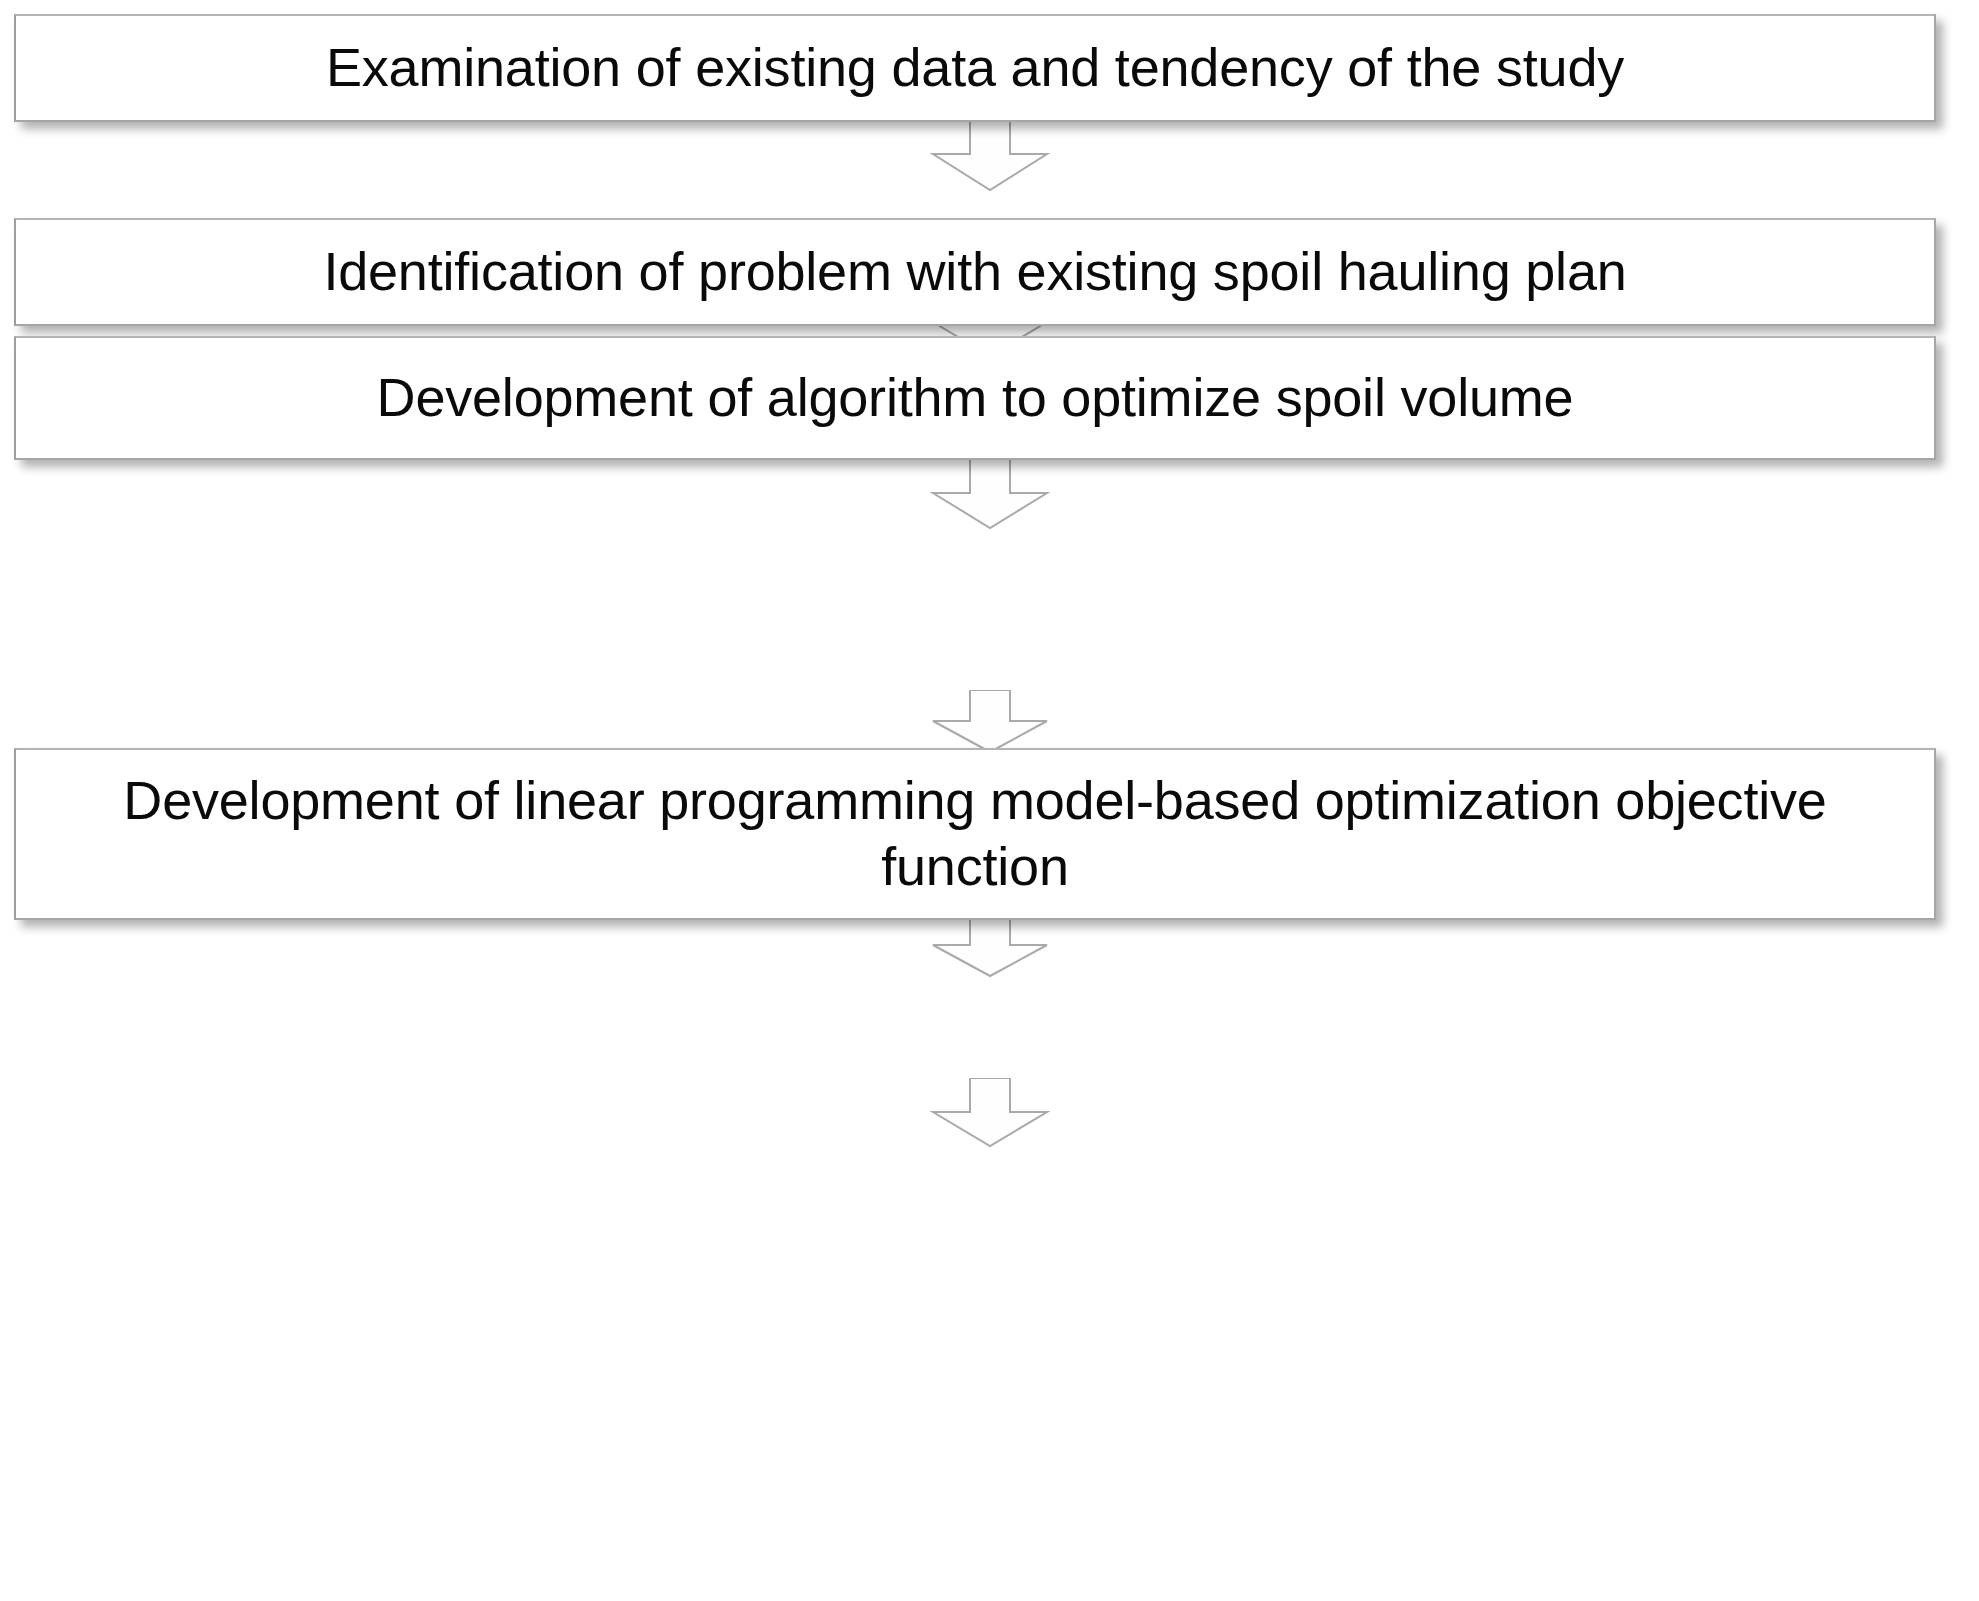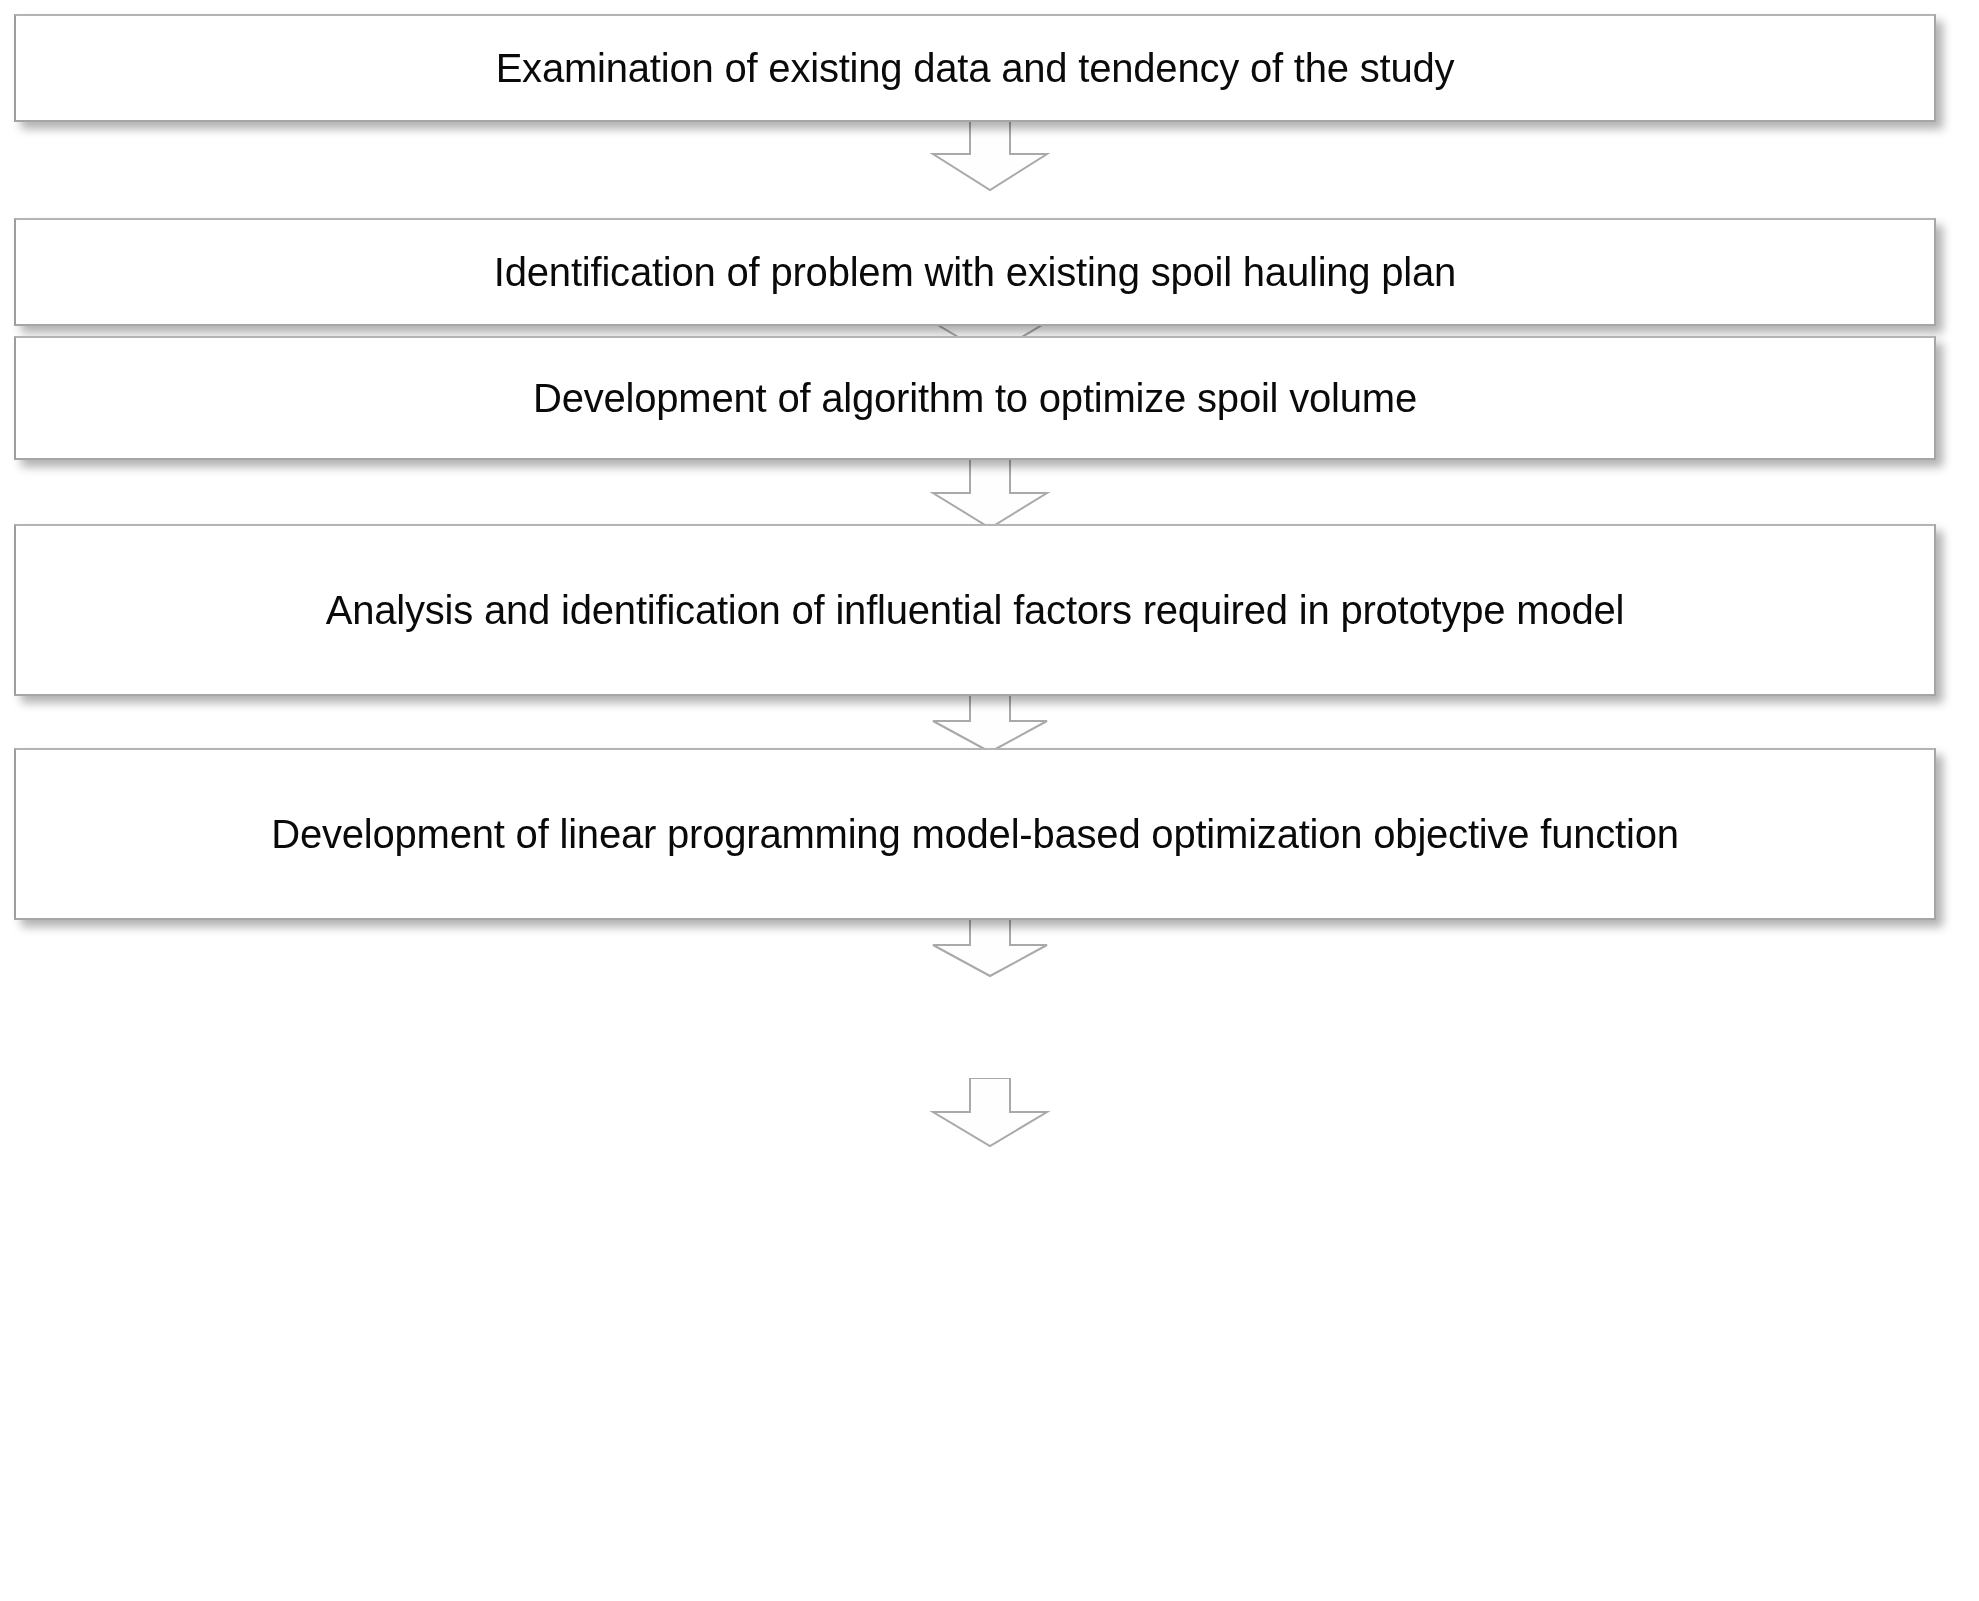--- a/index.html
+++ b/index.html
@@ -34,21 +34,21 @@
     display: flex;
     align-items: center;
     justify-content: center;
     z-index: 2;
   }
   .node .label {
     display: block;
     width: 100%;
     text-align: center;
     font-family: "Liberation Sans", sans-serif;
-    font-size: 40px;
+    font-size: 54px;
     line-height: 1.22;
     color: #0a0a0a;
     letter-spacing: -0.2px;
     padding: 0 26px;
     box-sizing: border-box;
     white-space: pre-line;
   }
 
   .node.n1 { top: 14px;   height: 108px; }
   .node.n2 { top: 190px;  height: 108px; margin-top: 28px; }
@@ -102,23 +102,20 @@
   <div class="node n3">
     <span class="label">Development of algorithm to optimize spoil volume</span>
   </div>
 
   <div class="connector c3">
     <svg viewBox="0 0 122 72" preserveAspectRatio="none" aria-hidden="true">
       <polygon points="41,0 81,0 81,35 118,35 61,70 4,35 41,35" fill="#fefefe" stroke="#a9a9a9" stroke-width="2" stroke-linejoin="miter"></polygon>
     </svg>
   </div>
 
-  <div class="node n4">
-    <span class="label">Analysis and identification of influential factors required in prototype model</span>
-  </div>
 
   <div class="connector c4">
     <svg viewBox="0 0 122 64" preserveAspectRatio="none" aria-hidden="true">
       <polygon points="41,0 81,0 81,31 118,31 61,62 4,31 41,31" fill="#fefefe" stroke="#a9a9a9" stroke-width="2" stroke-linejoin="miter"></polygon>
     </svg>
   </div>
 
   <div class="node n5">
     <span class="label">Development of linear programming model-based optimization objective function</span>
   </div>

